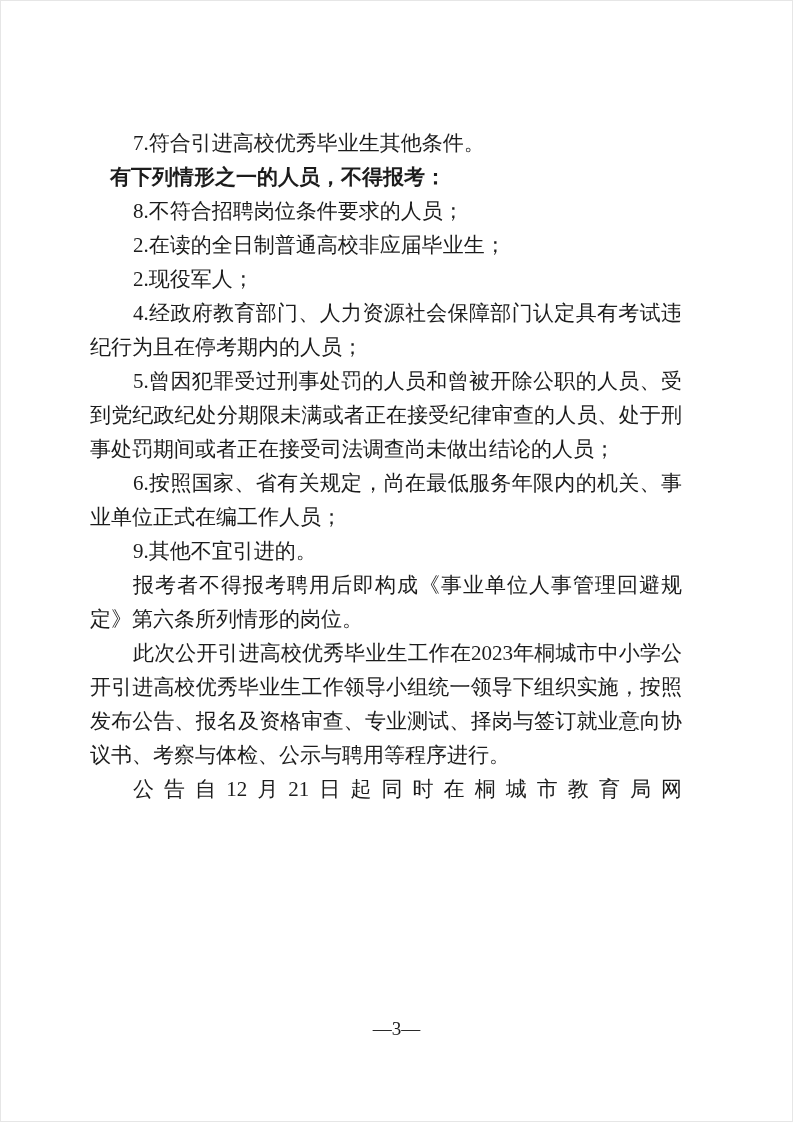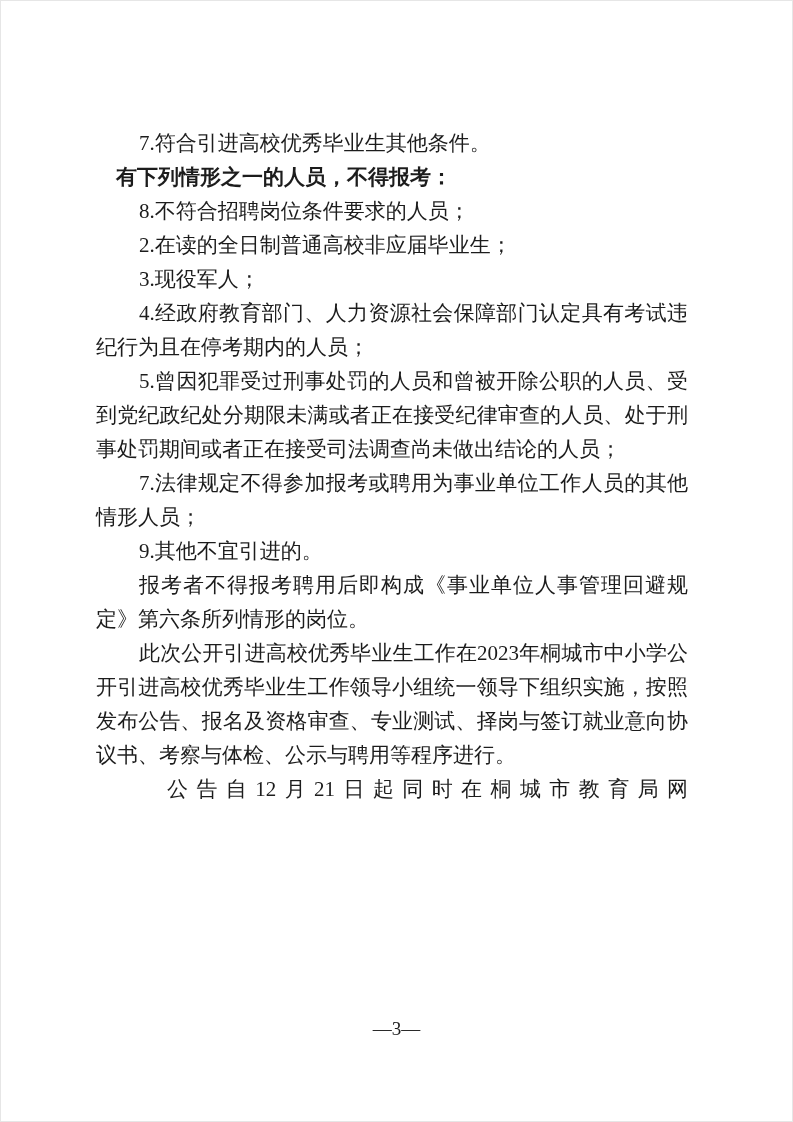--- a/index.html
+++ b/index.html
@@ -13,21 +13,21 @@
     height: 1122px;
     background: #ffffff;
     box-sizing: border-box;
     box-shadow: inset 0 0 0 1px #e6e6e6;
     font-family: "Liberation Serif", "DejaVu Serif", serif;
     color: #1c1c1c;
     overflow: hidden;
   }
   .content {
     position: absolute;
-    left: 96px;
+    left: 90px;
     top: 126px;
     width: 592px;
   }
   .para {
     margin: 0;
     font-size: 21px;
     line-height: 34px;
     text-align: justify;
     text-indent: 43px;
     word-break: break-all;
@@ -38,21 +38,20 @@
   }
   .indent-small {
     text-indent: 20px;
   }
   .no-indent {
     text-indent: 0;
   }
   .spread {
     text-align: justify;
     text-align-last: justify;
-    margin-left: 28px;
   }
   .url-line {
     text-indent: 0;
     text-align: left;
     letter-spacing: 1px;
   }
   .page-footer {
     position: absolute;
     left: 0;
     right: 0;
@@ -65,23 +64,23 @@
 </style>
 </head>
 <body>
 
 <div class="page">
   <main class="content">
     <p class="para">7.符合引进高校优秀毕业生其他条件。</p>
     <p class="para heading-bold indent-small">有下列情形之一的人员，不得报考：</p>
     <p class="para">8.不符合招聘岗位条件要求的人员；</p>
     <p class="para">2.在读的全日制普通高校非应届毕业生；</p>
-    <p class="para">3.现役军人；</p>
+    <p class="para">2.现役军人；</p>
     <p class="para">4.经政府教育部门、人力资源社会保障部门认定具有考试违纪行为且在停考期内的人员；</p>
     <p class="para">5.曾因犯罪受过刑事处罚的人员和曾被开除公职的人员、受到党纪政纪处分期限未满或者正在接受纪律审查的人员、处于刑事处罚期间或者正在接受司法调查尚未做出结论的人员；</p>
-    <p class="para">7.法律规定不得参加报考或聘用为事业单位工作人员的其他情形人员；</p>
+    <p class="para">6.按照国家、省有关规定，尚在最低服务年限内的机关、事业单位正式在编工作人员；</p>
     <p class="para">9.其他不宜引进的。</p>
     <p class="para">报考者不得报考聘用后即构成《事业单位人事管理回避规定》第六条所列情形的岗位。</p>
     <p class="para">此次公开引进高校优秀毕业生工作在2023年桐城市中小学公开引进高校优秀毕业生工作领导小组统一领导下组织实施，按照发布公告、报名及资格审查、专业测试、择岗与签订就业意向协议书、考察与体检、公示与聘用等程序进行。</p>
     <p class="para spread">公告自12月21日起同时在桐城市教育局网</p>
   </main>
   <footer class="page-footer">—3—</footer>
 </div>
 
 </body></html>

